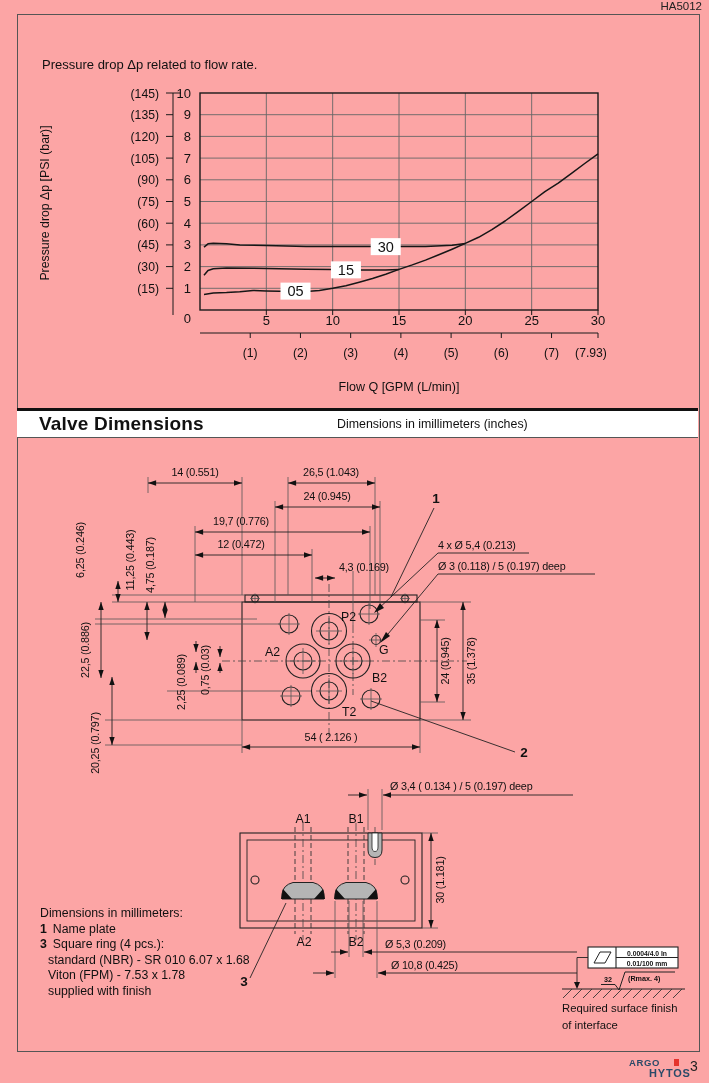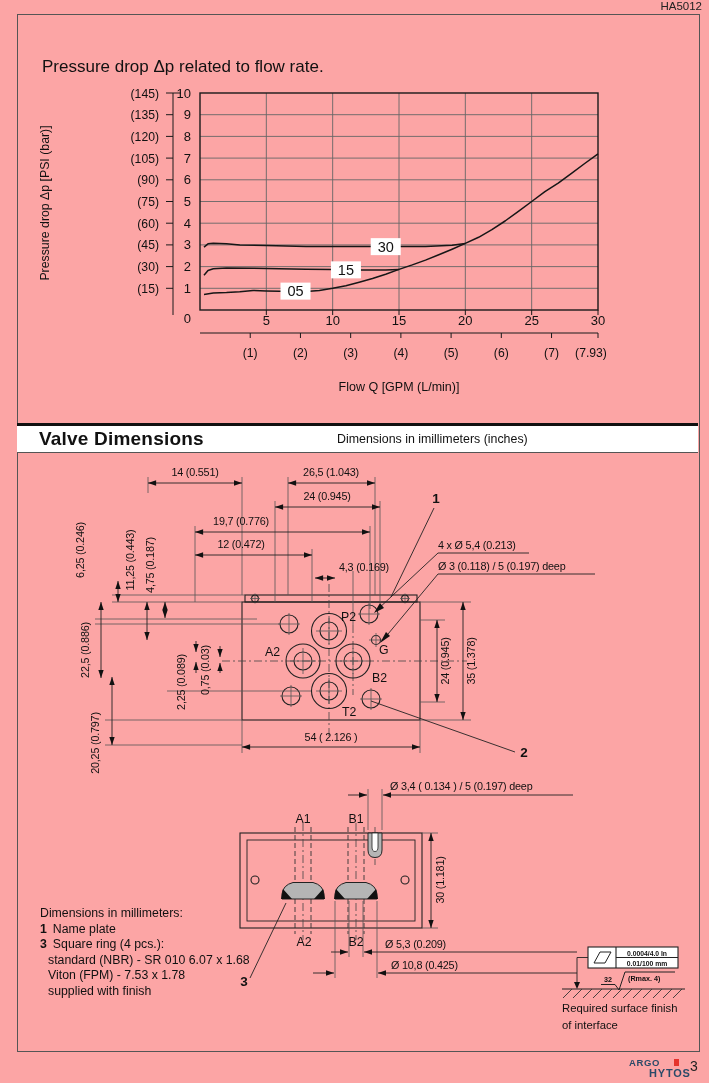--- a/index.html
+++ b/index.html
@@ -4,24 +4,24 @@
 <style>
   html,body{margin:0;padding:0;background:#fff;}
   #page{position:relative;width:709px;height:1083px;background:#fca5a5;overflow:hidden;
         font-family:"Liberation Sans",sans-serif;color:#111;}
   .abs{position:absolute;}
   #doc-code{top:0px;right:7px;font-size:11.5px;color:#222;}
   #frame{left:17px;top:14px;width:681px;height:1036px;border:1px solid #555;}
   .band{left:17px;width:681px;background:#fff;display:flex;align-items:center;
         border-top:3px solid #111;border-bottom:1px solid #555;box-sizing:border-box;}
   #band1{top:14px;height:33px;}
-  #band2{top:423px;height:30px;}
+  #band2{top:408px;height:30px;}
   .band-title{font-size:19px;font-weight:bold;margin-left:22px;letter-spacing:0.2px;}
   .band-sub{font-size:12.4px;margin-left:0;position:absolute;left:320px;}
-  #chart-intro{left:42px;top:57px;font-size:17px;}
+  #chart-intro{left:42px;top:57px;font-size:13px;}
   #chart-wrap{left:35px;top:85px;width:585px;height:315px;}
   #valve-wrap{left:17px;top:437px;width:683px;height:615px;}
   svg text{font-family:"Liberation Sans",sans-serif;}
   .txt{font-size:10.8px;letter-spacing:-0.2px;fill:#111;}
   .prt{font-size:12.3px;fill:#111;}
   .co{font-size:13.5px;font-weight:bold;fill:#111;}
   .ln{stroke:#222;stroke-width:1.1;fill:none;}
   .thin{stroke:#555;stroke-width:0.8;fill:none;}
   .dim{stroke:#222;stroke-width:0.9;fill:none;}
   .cl{stroke:#444;stroke-width:0.8;fill:none;stroke-dasharray:8 3 2 3;}

